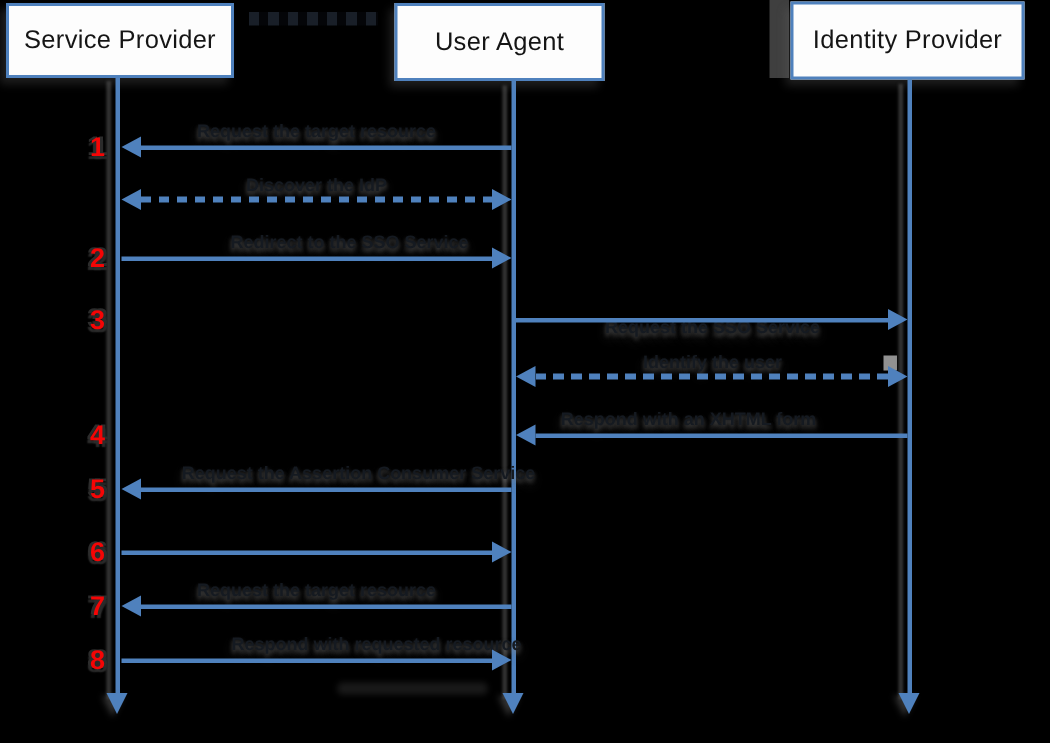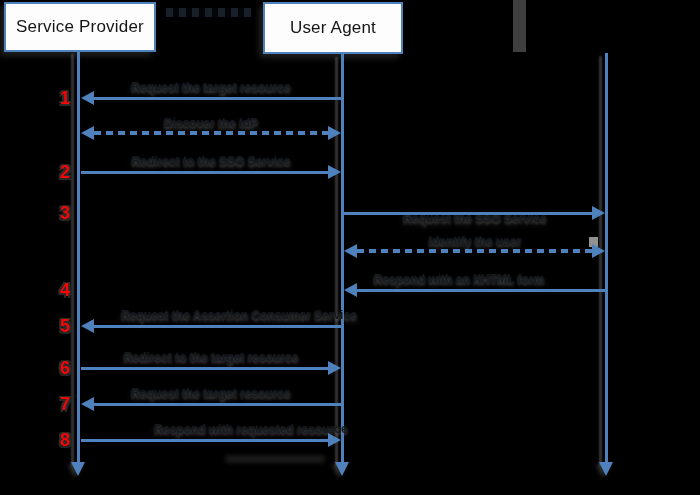--- a/index.html
+++ b/index.html
@@ -61,20 +61,23 @@
 
 <div class="stage">
 
   <div class="actor-box" style="left:4px;top:2px;width:152px;height:50px;">
     <span>Service Provider</span>
   </div>
   <div class="actor-box" style="left:263px;top:2px;width:140px;height:52px;">
     <span>User Agent</span>
   </div>
   <div class="artifact idp-shadow-bar" style="left:513px;top:0px;width:13px;height:52px;"></div>
+  <div class="actor-box" style="left:527px;top:1px;width:156px;height:52px;">
+    <span>Identity Provider</span>
+  </div>
 
   <div class="artifact top-smudge" style="left:166px;top:8px;width:86px;height:9px;"></div>
   <div class="artifact gray-square" style="left:589px;top:237px;width:9px;height:10px;"></div>
   <div class="artifact bottom-smudge" style="left:225px;top:455px;width:100px;height:8px;"></div>
 
   <div class="lifeline" style="left:77px;top:51px;height:412px;"></div>
   <div class="lifeline-head" style="left:71px;top:462px;"></div>
   <div class="lifeline" style="left:341px;top:54px;height:409px;"></div>
   <div class="lifeline-head" style="left:335px;top:462px;"></div>
   <div class="lifeline" style="left:605px;top:53px;height:410px;"></div>
@@ -84,21 +87,21 @@
   <div class="msg-label" style="left:81px;top:80px;width:260px;">Request the target resource</div>
   <div class="head left" style="left:81px;top:91px;"></div>
   <div class="msg-line" style="left:94px;top:97px;width:247px;"></div>
 
   <div class="msg-label" style="left:81px;top:116px;width:260px;">Discover the IdP</div>
   <div class="head left" style="left:81px;top:126px;"></div>
   <div class="msg-line dashed" style="left:94px;top:131px;width:234px;"></div>
   <div class="head right" style="left:328px;top:126px;"></div>
 
   <div class="step-num" style="left:54px;top:162px;">2</div>
-  <div class="msg-label" style="left:81px;top:154px;width:260px;">Redirect to the SSO Service</div>
+  <div class="msg-label" style="left:81px;top:154px;width:260px;padding-left:22px;">Redirect to the SSO Service</div>
   <div class="msg-line" style="left:81px;top:171px;width:247px;"></div>
   <div class="head right" style="left:328px;top:165px;"></div>
 
   <div class="step-num" style="left:54px;top:203px;">3</div>
   <div class="msg-label" style="left:345px;top:211px;width:260px;">Request the SSO Service</div>
   <div class="msg-line" style="left:344px;top:212px;width:248px;"></div>
   <div class="head right" style="left:592px;top:206px;"></div>
 
   <div class="msg-label" style="left:345px;top:234px;width:260px;">Identify the user</div>
   <div class="head left" style="left:344px;top:244px;"></div>
@@ -109,21 +112,20 @@
   <div class="msg-label" style="left:345px;top:272px;width:228px;">Respond with an XHTML form</div>
   <div class="head left" style="left:344px;top:283px;"></div>
   <div class="msg-line" style="left:357px;top:289px;width:248px;"></div>
 
   <div class="step-num" style="left:54px;top:316px;">5</div>
   <div class="msg-label" style="left:81px;top:308px;width:316px;">Request the Assertion Consumer Service</div>
   <div class="head left" style="left:81px;top:319px;"></div>
   <div class="msg-line" style="left:94px;top:325px;width:247px;"></div>
 
   <div class="step-num" style="left:54px;top:358px;">6</div>
-  <div class="msg-label" style="left:81px;top:350px;width:260px;">Redirect to the target resource</div>
   <div class="msg-line" style="left:81px;top:367px;width:247px;"></div>
   <div class="head right" style="left:328px;top:361px;"></div>
 
   <div class="step-num" style="left:54px;top:394px;">7</div>
   <div class="msg-label" style="left:81px;top:386px;width:260px;">Request the target resource</div>
   <div class="head left" style="left:81px;top:397px;"></div>
   <div class="msg-line" style="left:94px;top:403px;width:247px;"></div>
 
   <div class="step-num" style="left:54px;top:430px;">8</div>
   <div class="msg-label" style="left:81px;top:422px;width:260px;padding-left:40px;">Respond with requested resource</div>

